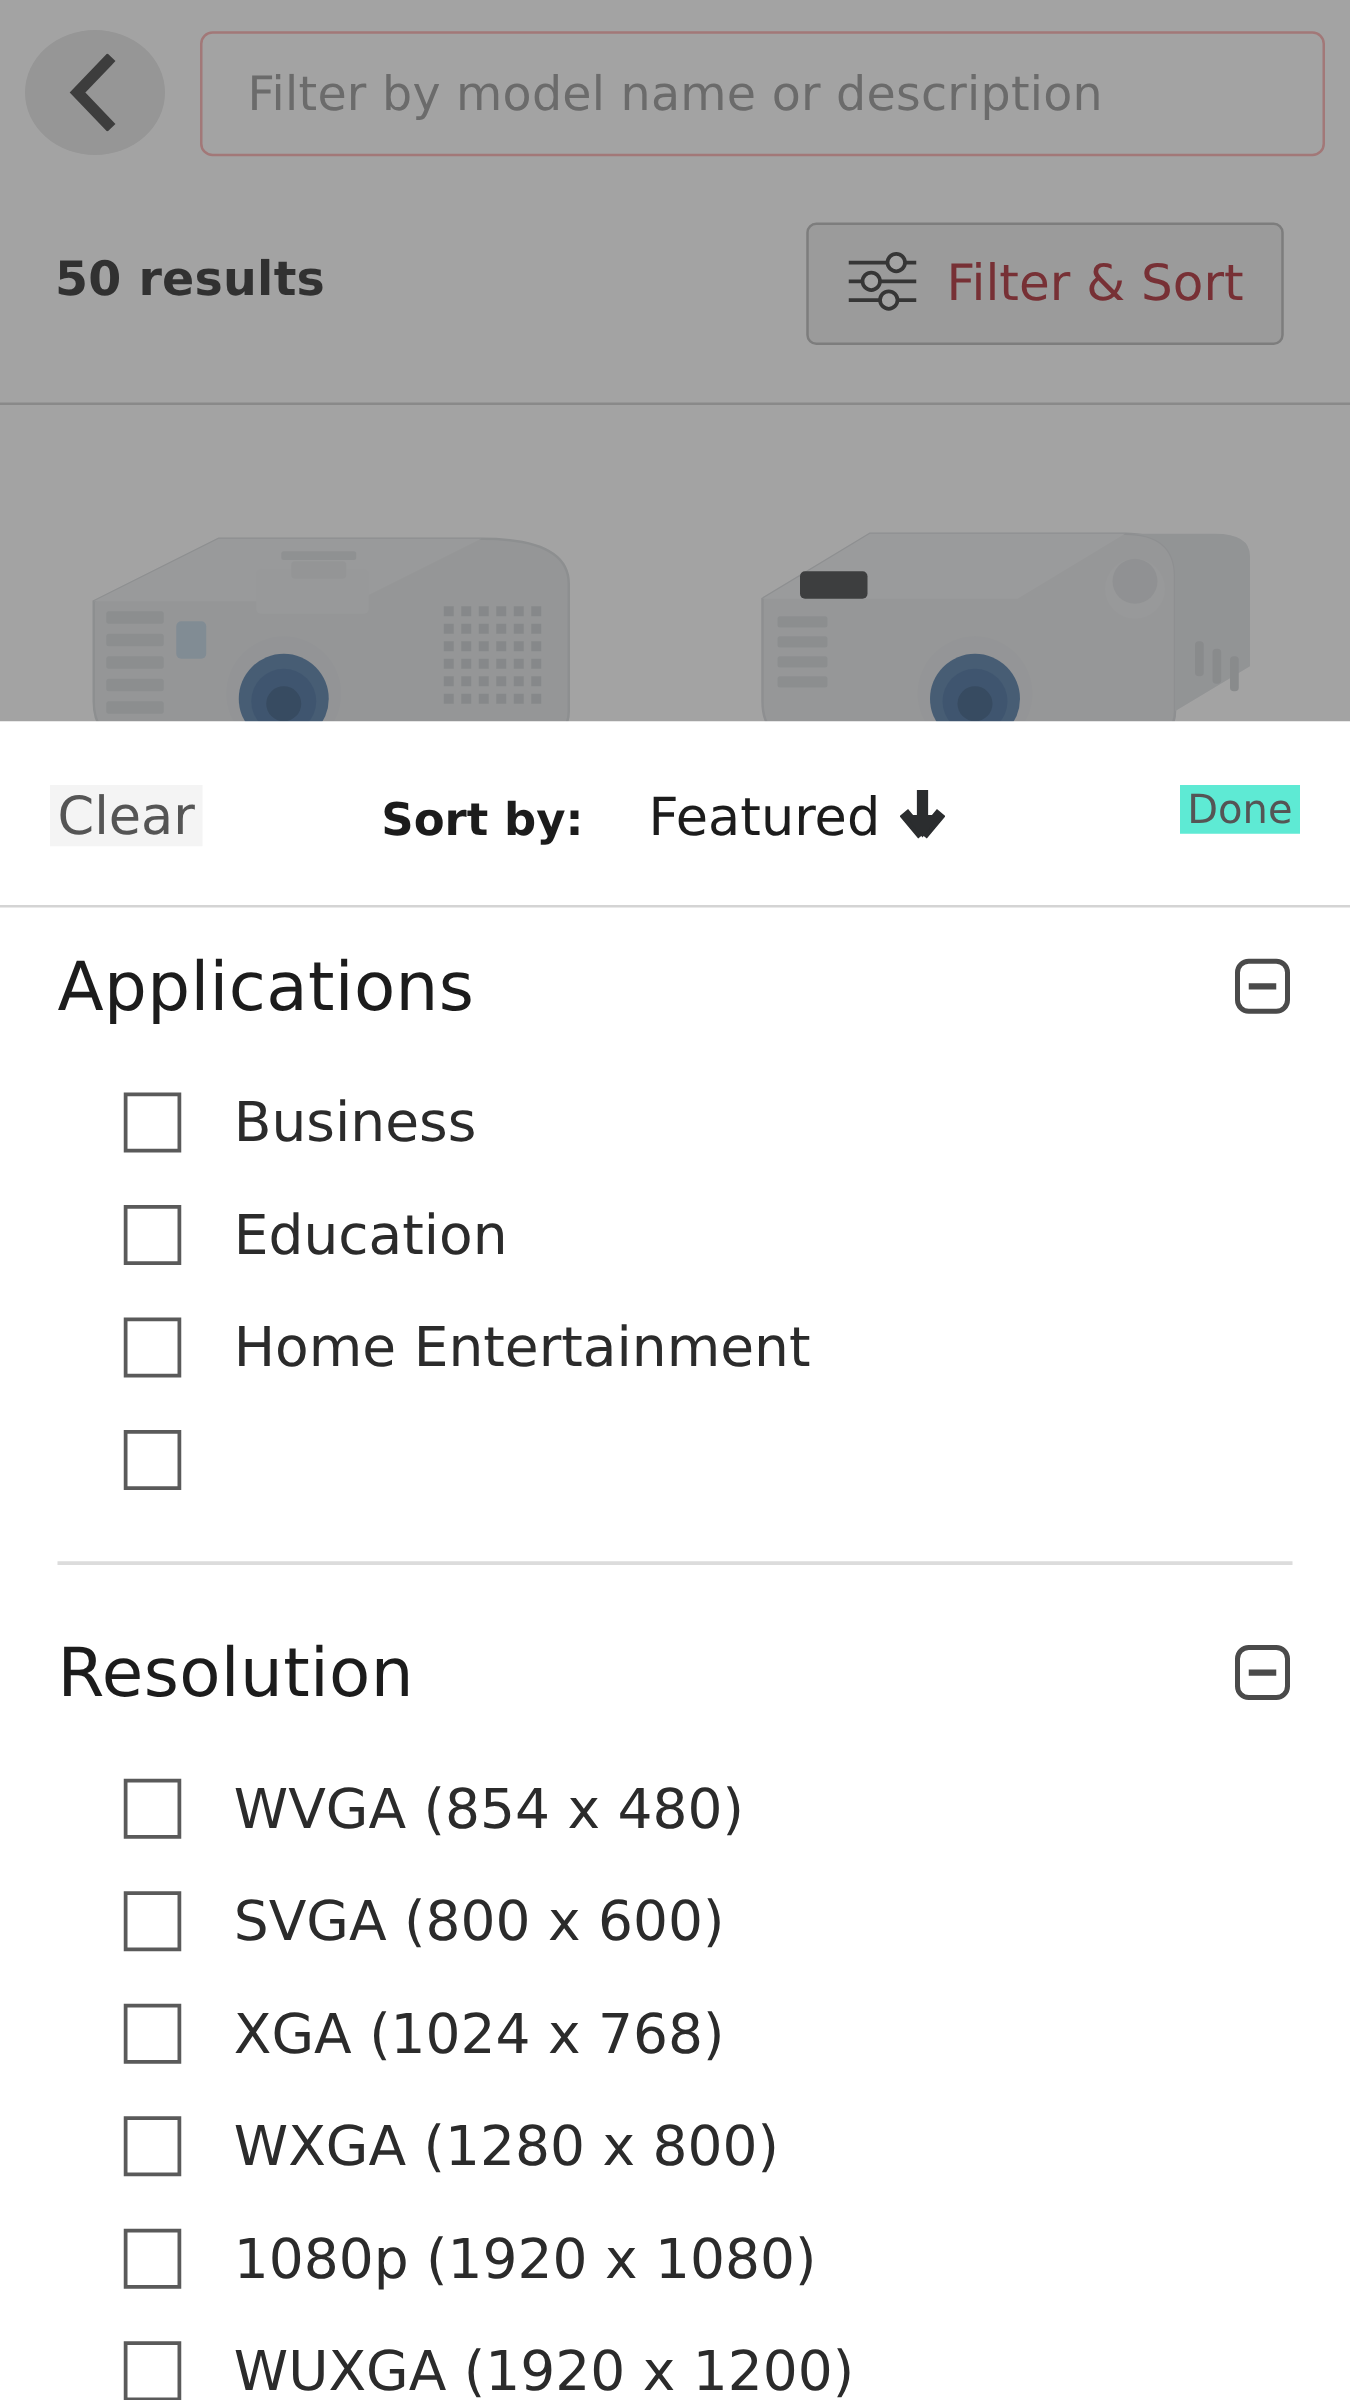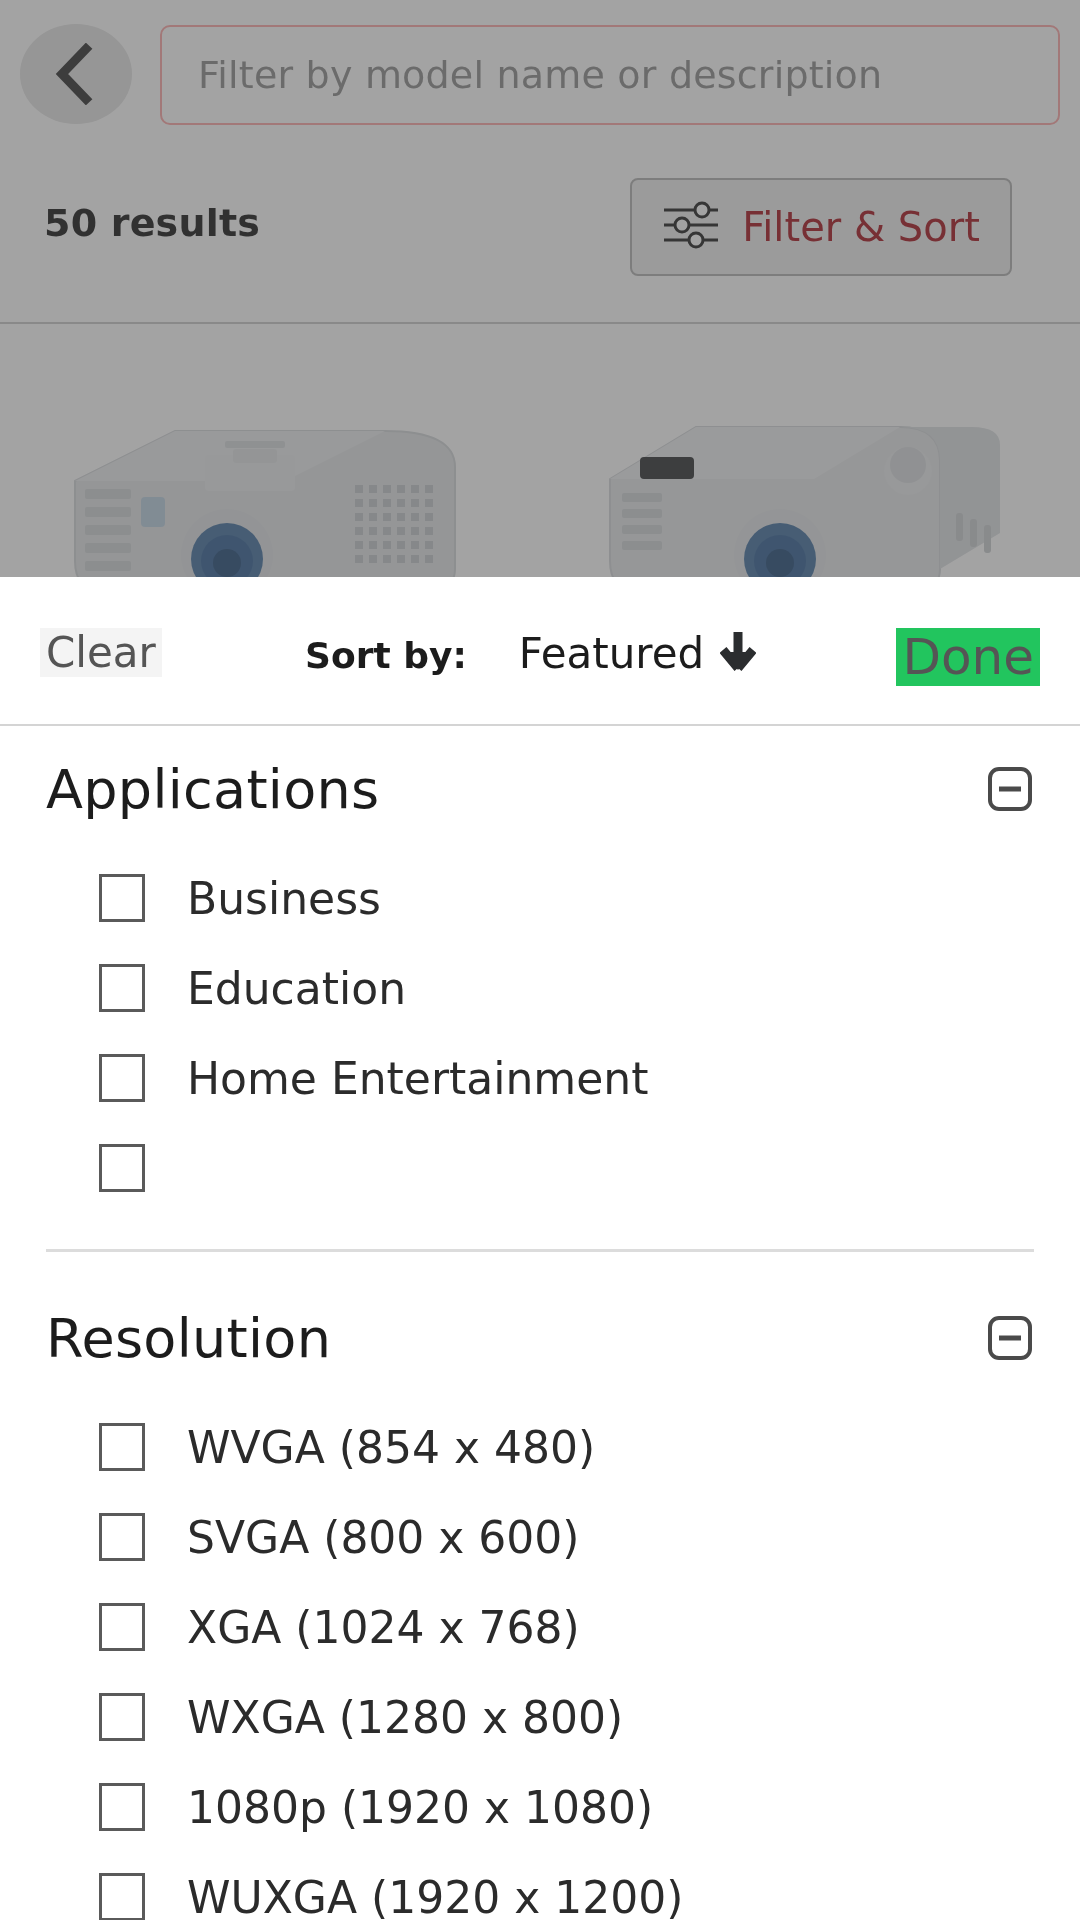--- a/index.html
+++ b/index.html
@@ -37,21 +37,21 @@
   .search-placeholder {
     font-size:38px; color:#8b8b8b; letter-spacing:0.2px;
     font-family:"DejaVu Sans", sans-serif; font-weight:400;
   }
   .results-count {
     position:absolute; left:44px; top:201px;
     font-size:38px; font-weight:700; color:#111;
     letter-spacing:0.2px;
   }
   .filter-sort-btn {
-    position:absolute; left:630px; top:178px; width:382px; height:98px;
+    position:absolute; left:645px; top:178px; width:382px; height:98px;
     border:2px solid #b0b0b0; border-radius:8px; background:#efefef;
     display:flex; align-items:center; justify-content:center; gap:22px;
   }
   .filter-sort-label {
     font-size:40px; color:#a41019; font-weight:400;
   }
   .product-strip {
     position:absolute; left:0; top:324px; width:1080px; height:260px;
     background:#fff; overflow:hidden;
   }
@@ -82,21 +82,21 @@
   }
   .sort-group {
     position:absolute; left:305px; top:52px;
     display:flex; align-items:baseline; gap:52px;
   }
   .sort-label { font-size:36px; font-weight:700; color:#1c1c1c; }
   .sort-value-wrap { display:flex; align-items:center; gap:16px; }
   .sort-value { font-size:42px; color:#1c1c1c; font-weight:400; }
   .done-btn {
     position:absolute; right:40px; top:51px;
-    font-size:50px; color:#555; background:#22c55e;
+    font-size:32px; color:#555; background:#5eead4;
     padding:2px 6px; line-height:1.08;text-align:center;
   }
   .sort-bar-divider {
     position:absolute; left:0; top:147px; width:1080px; height:2px;
     background:#d4d4d4;
   }
 
   .facets { position:relative; padding-top:0; }
   .facet { position:relative; }
   .facet-head {

